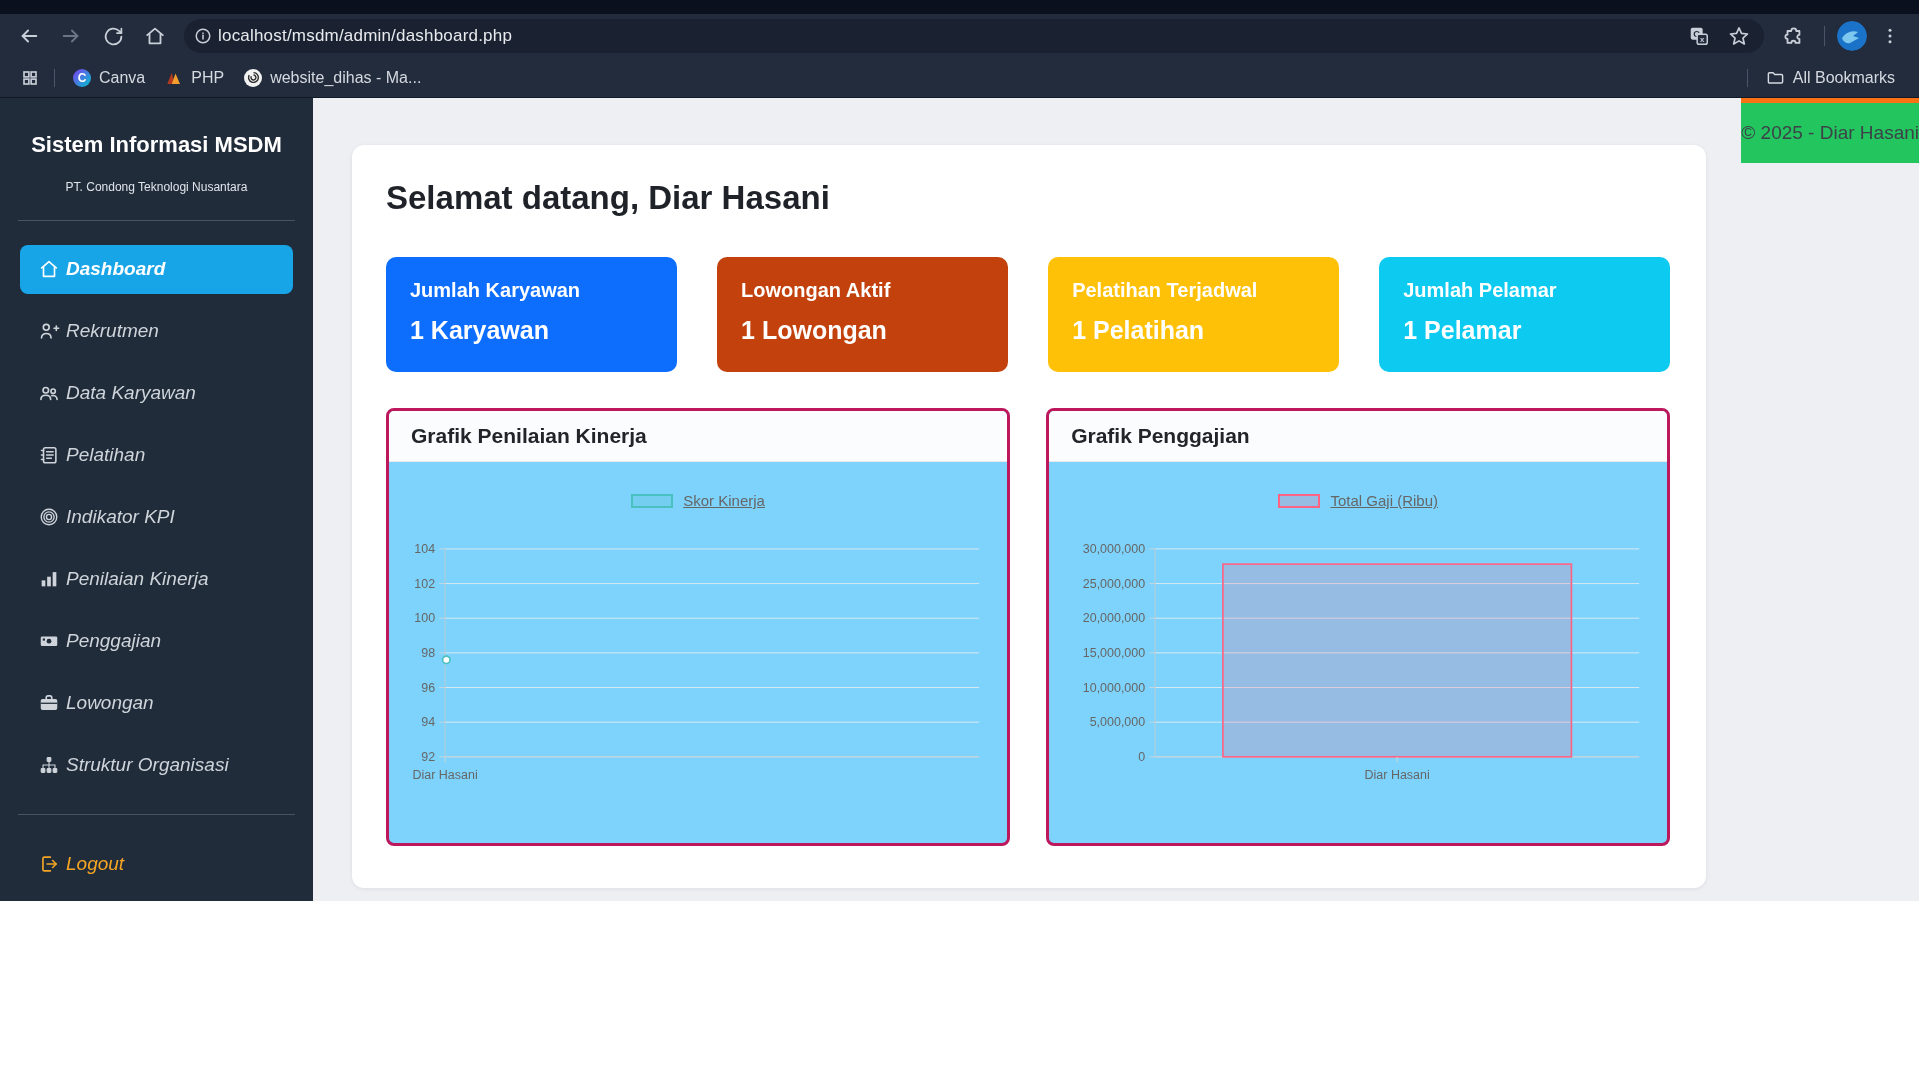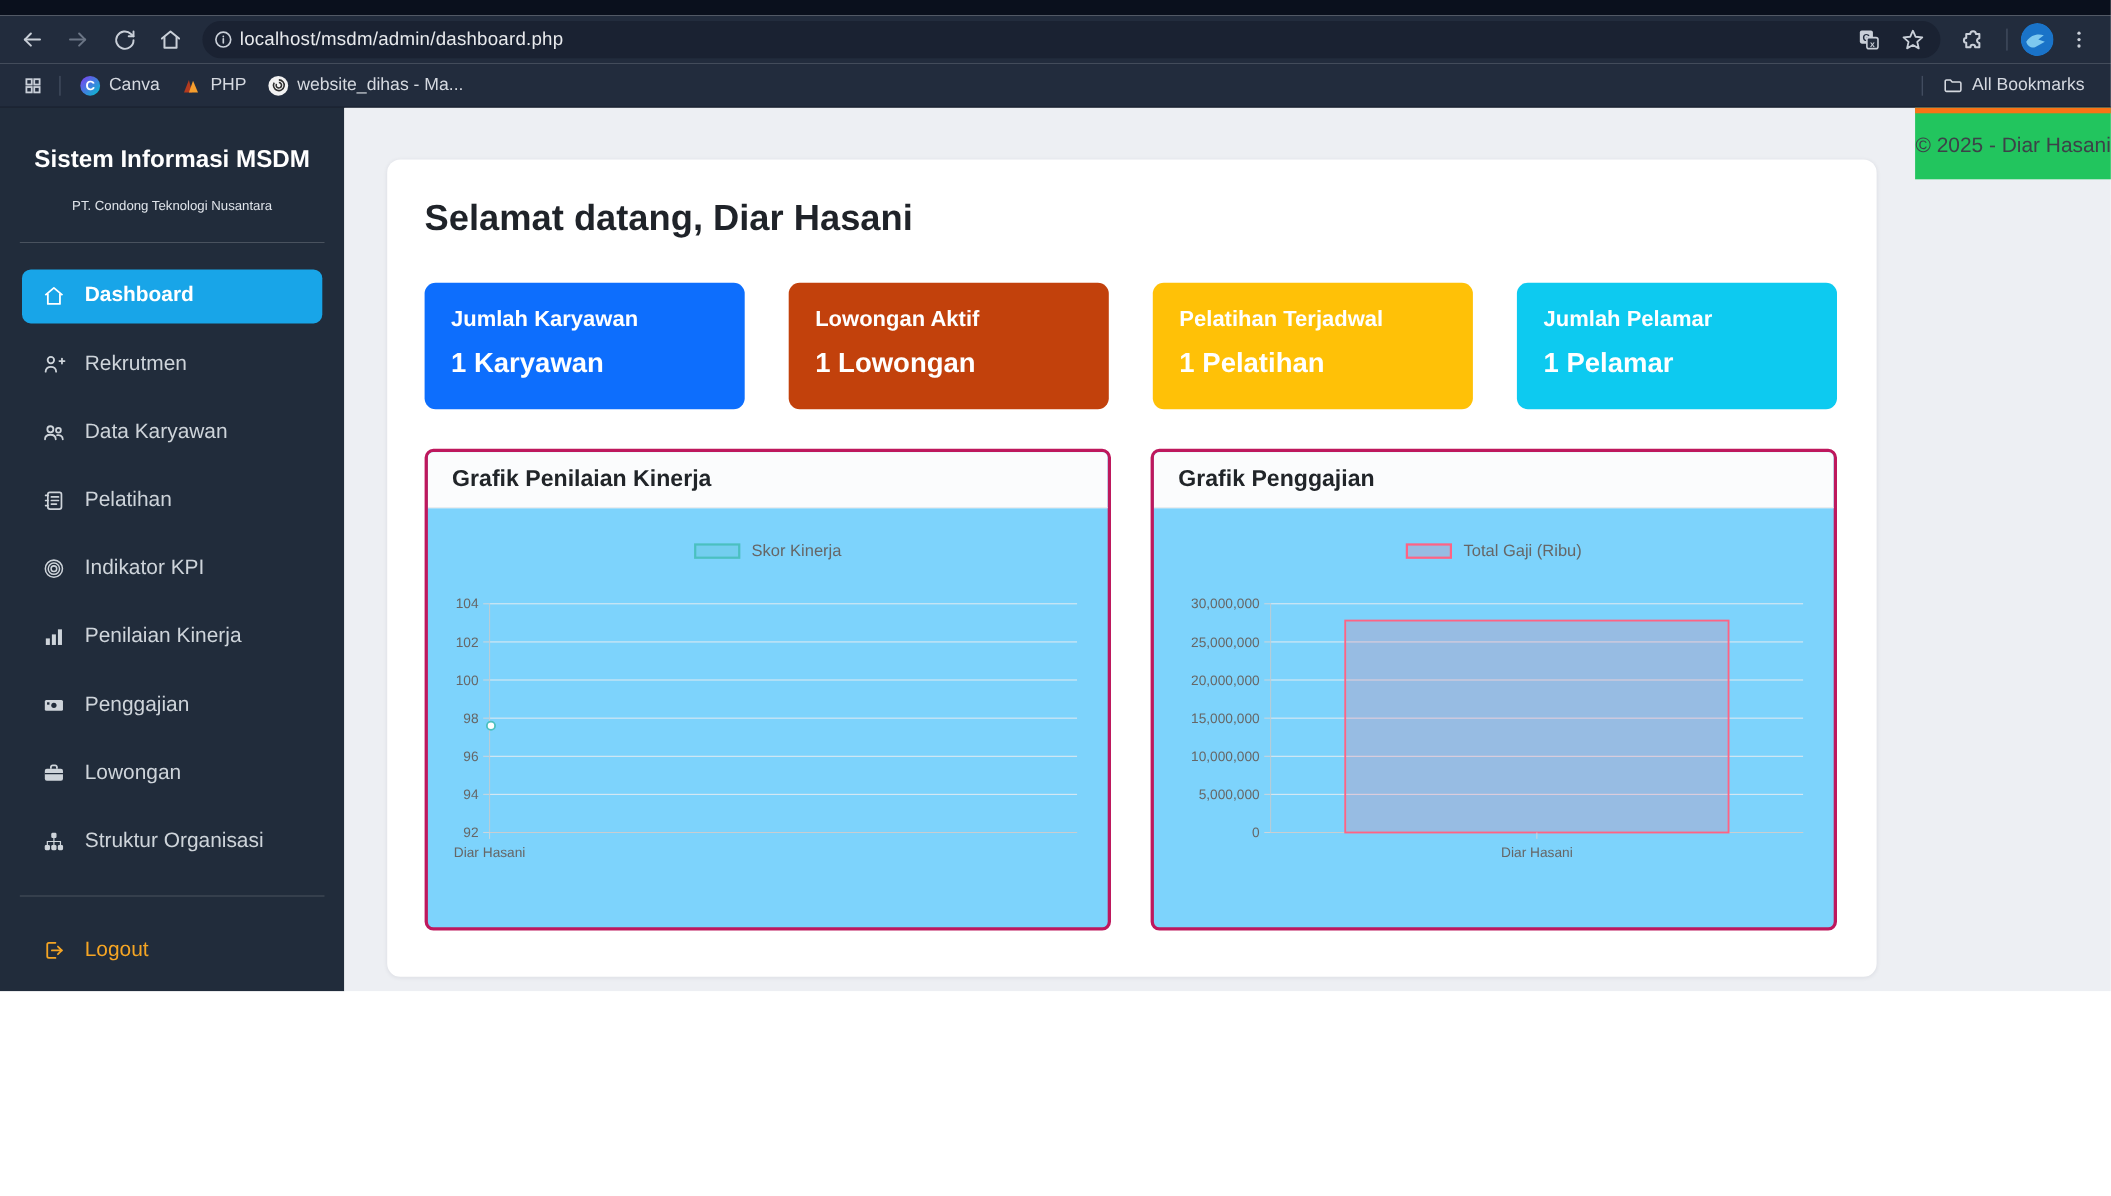--- a/index.html
+++ b/index.html
@@ -28,22 +28,22 @@
   .favicon { width:18px; height:18px; border-radius:50%; display:flex; align-items:center;
              justify-content:center; flex:0 0 auto; }
 
   
   .app { display:flex; height:803px; }
   .sidebar { width:313px; background:#212c3b; color:#ced4da; flex:0 0 auto;
              padding:34px 20px 0 20px; display:flex; flex-direction:column; }
   .sb-title { color:#fff; font-size:22px; font-weight:bold; text-align:center; }
   .sb-subtitle { color:#dfe4ea; font-size:12px; text-align:center; margin-top:22px; }
   .sb-divider { border-top:1px solid rgba(255,255,255,.18); margin:26px -2px 24px -2px; }
-  .sb-item { display:flex; align-items:center; gap:17px; height:52px; padding:0 18px;
-             border-radius:8px; margin-bottom:13px; font-size:19px; cursor:pointer; }
+  .sb-item { display:flex; align-items:center; gap:6px; height:52px; padding:0 18px;
+             border-radius:8px; margin-bottom:13px; font-size:19px; cursor:pointer;font-style:italic; }
   .sb-item svg { flex:0 0 auto; }
   .sb-item.active { background:#18a5e8; color:#fff; font-weight:bold; }
   .sb-logout { color:#f5a524; }
 
   .content { flex:1; background:#edeff3; display:flex; flex-direction:row; min-width:0; }
   .content-scroll { flex:1; overflow:hidden; }
 
   .main-card { background:#fff; border-radius:12px; margin:47px 35px 0 39px;
                box-shadow:0 1px 4px rgba(20,30,45,.08); padding:26px 26px 42px 24px; }
   .welcome { font-size:33px; font-weight:bold; color:#1f2329; margin:8px 0 40px 10px; }
@@ -53,21 +53,21 @@
   .stat-title { font-size:20px; font-weight:bold; }
   .stat-value { font-size:25px; font-weight:bold; margin-top:14px; }
 
   .charts-row { display:grid; grid-template-columns:1fr 1fr; gap:36px; margin:36px 10px 0 10px; }
   .chart-card { border:3px solid #be185d; border-radius:8px; background:#7dd3fc; height:438px; overflow:hidden; }
   .chart-header { padding:13px 22px; font-size:21px; font-weight:bold; color:#212529;
                   background:#fbfcfd; border-bottom:1px solid #e8eaed; }
   .chart-body { padding:14px 18px 0 18px; }
   .legend { display:flex; align-items:center; justify-content:center; gap:10px; margin:16px 0 8px 0; }
   .legend-swatch { width:42px; height:14px; border:2px solid #000; background:#eee; }
-  .legend-label { font-size:15px; color:#666; }
+  .legend-label { font-size:15px; color:#666;text-decoration:underline; }
   .chart-svg { width:100%; height:300px; display:block; }
   .tick { font:15px "Liberation Sans","DejaVu Sans",sans-serif; fill:#666; }
 
   .footer { height:65px; background:#22c55e; border-top:5px solid #f97316; display:flex;
             align-items:center; justify-content:center; font-size:19px; color:#3c4248; }
 
   svg.icon { display:block; }
 </style>
 </head>
 <body>

